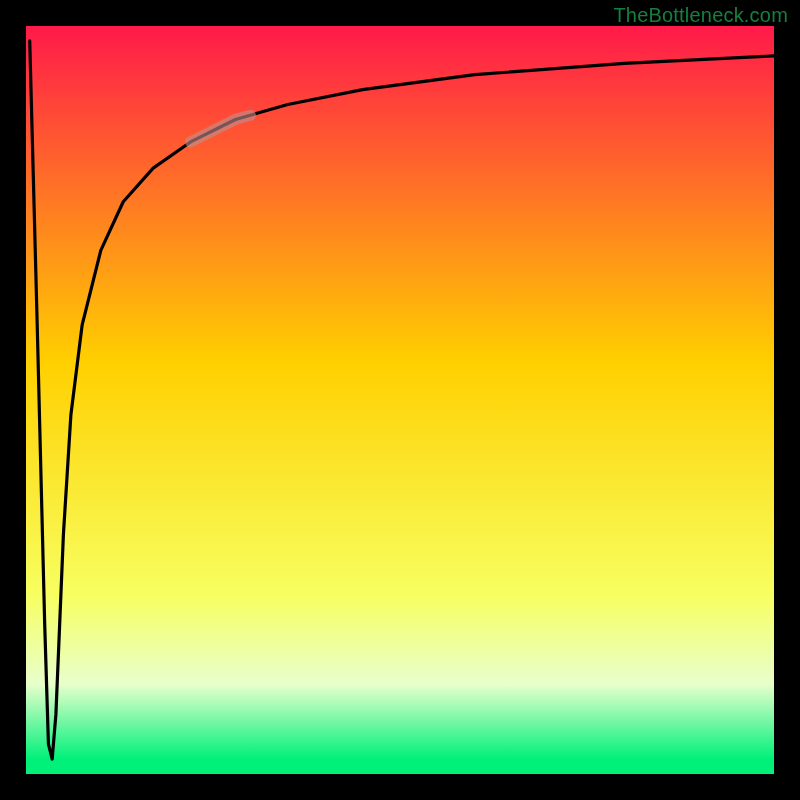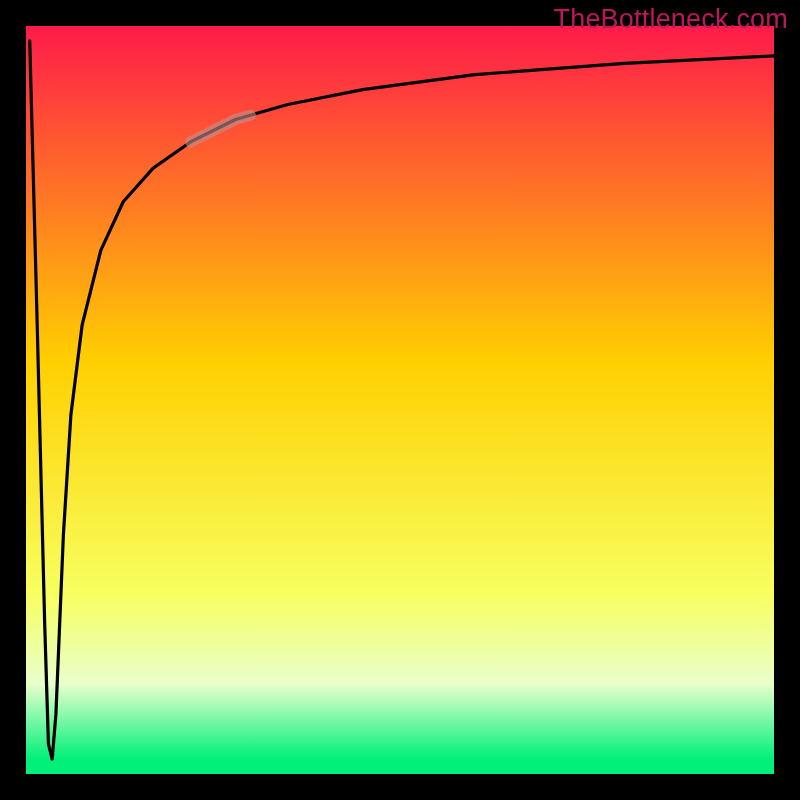--- a/index.html
+++ b/index.html
@@ -13,23 +13,23 @@
   .chart-wrap {
     position: relative;
     width: 800px;
     height: 800px;
   }
   .watermark {
     position: absolute;
     top: 4px;
     right: 12px;
     font-family: Arial, Helvetica, sans-serif;
-    font-size: 27px;
+    font-size: 20px;
     font-weight: 400;
-    color: #be185d;
+    color: #15803d;
     letter-spacing: 0.2px;
     user-select: none;
   }
   svg {
     display: block;
   }
 </style>
 </head>
 <body>
 

